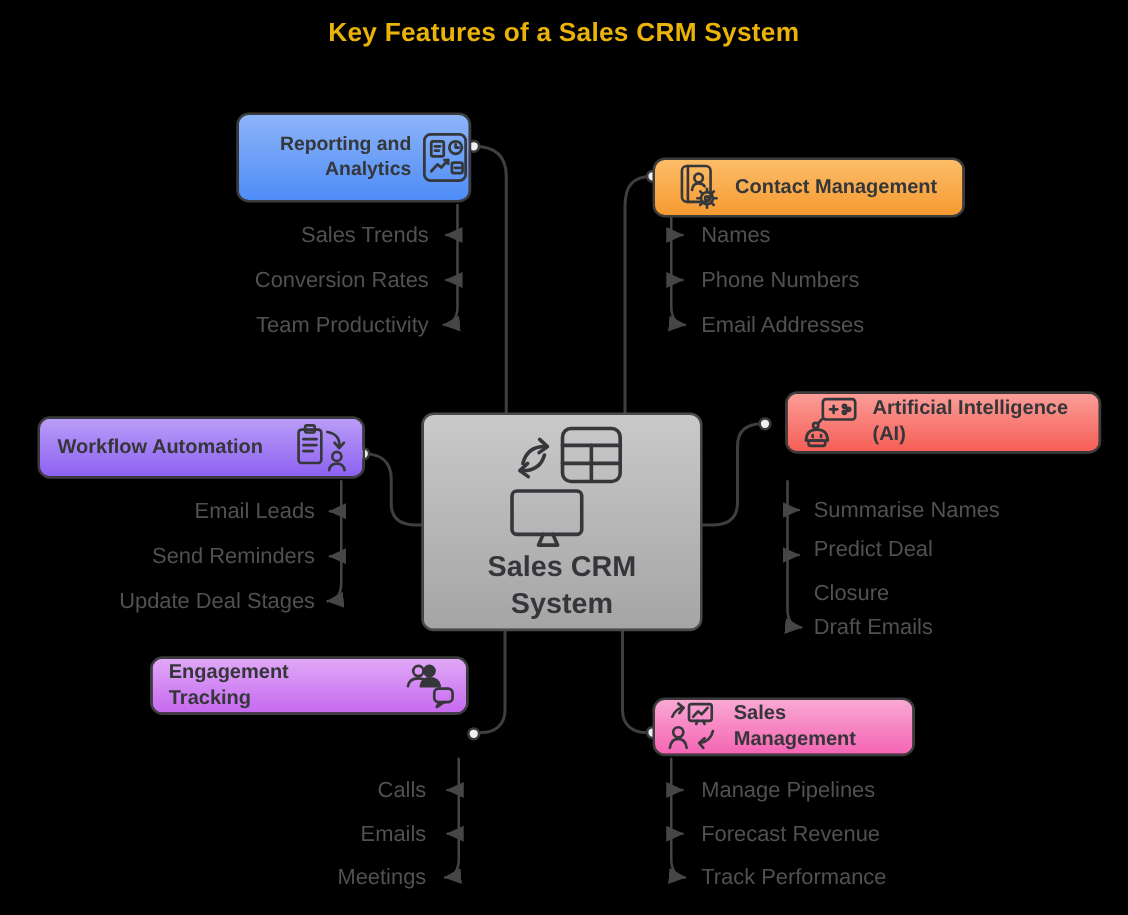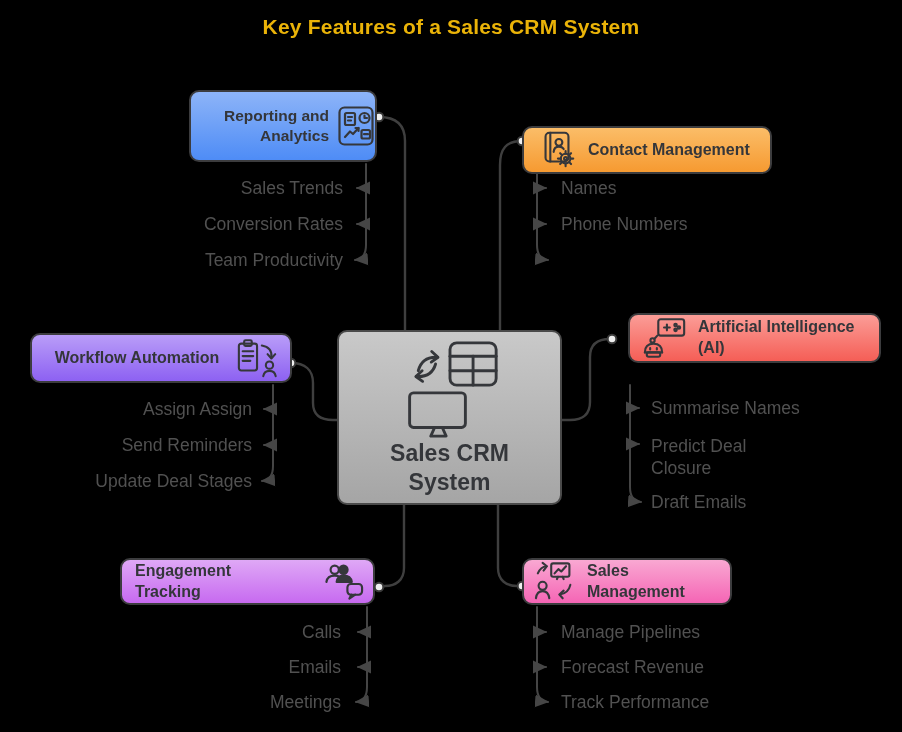--- a/index.html
+++ b/index.html
@@ -16,35 +16,35 @@
         font-size:16px;line-height:1.3;}
   .node .lbl{flex:1;}
   .icon{flex:0 0 auto;display:flex;}
   .icon svg{fill:none;stroke:#35373b;stroke-width:2.2;stroke-linecap:round;stroke-linejoin:round;}
   .n-reporting{left:189px;top:90px;width:188px;height:72px;padding:0 0 0 12px;gap:8px;
         background:linear-gradient(#8db4f8,#4e8cf6);font-size:15.5px;}
   .n-reporting .lbl{text-align:right;}
   .n-contact{left:522px;top:114px;width:250px;height:48px;padding:0 10px 0 12px;gap:10px;
         background:linear-gradient(#fbbd68,#f69a31);margin-top:12px;}
   .n-workflow{left:30px;top:333px;width:262px;height:50px;padding:0 10px 0 14px;gap:8px;
-        background:linear-gradient(#b99df8,#8d61f2);text-align:center;}
+        background:linear-gradient(#b99df8,#8d61f2);}
   .n-ai{left:628px;top:313px;width:253px;height:50px;padding:0 10px 0 12px;gap:10px;
         background:linear-gradient(#fb9d97,#f55e56);}
-  .n-engagement{left:120px;top:558px;width:255px;height:47px;padding:0 8px 0 13px;gap:24px;
+  .n-engagement{left:120px;top:525px;width:255px;height:47px;padding:0 8px 0 13px;gap:24px;
         background:linear-gradient(#dfa8f6,#c76af0);}
   .n-sales{left:522px;top:558px;width:210px;height:47px;padding:0 10px 0 10px;gap:9px;
         background:linear-gradient(#f9a8d2,#f565b5);}
   .n-center{left:337px;top:330px;width:225px;height:175px;background:linear-gradient(#c9c9c9,#a5a5a5);
         border-color:#4a4a4a;flex-direction:column;justify-content:center;}
   .n-center .lbl{flex:0 0 auto;width:150px;text-align:center;font-size:23px;line-height:1.25;}
   .n-center .icon svg{stroke-width:3;}
   .leaf{position:absolute;transform:translateY(-50%);white-space:nowrap;
         font-size:17.5px;font-weight:normal;color:#515151;}
   .l-left{text-align:right;}
-  .leaf.ml{white-space:normal;width:118px;line-height:22px;}
+  .leaf.ml{white-space:normal;width:118px;line-height:35px;}
 </style>
 </head>
 <body>
 
 <div class="stage">
 
   <div class="title">Key Features of a Sales CRM System</div>
 
   <svg class="wires" viewBox="0 0 902 732">
     <defs>
@@ -219,22 +219,23 @@
     </span>
     <span class="lbl">Sales Management</span>
   </div>
 
   <div class="leaf l-left" style="right:559px;top:188px">Sales Trends</div>
   <div class="leaf l-left" style="right:559px;top:260px">Team Productivity</div>
   <div class="leaf l-left" style="right:559px;top:224px">Conversion Rates</div>
 
   <div class="leaf" style="left:561px;top:188px">Names</div>
   <div class="leaf" style="left:561px;top:224px">Phone Numbers</div>
-
-  <div class="leaf l-left" style="right:650px;top:409px">Assign Assign</div>
+  <div class="leaf" style="left:561px;top:260px">Email Addresses</div>
+
+  <div class="leaf l-left" style="right:650px;top:409px">Email Leads</div>
   <div class="leaf l-left" style="right:650px;top:445px">Send Reminders</div>
   <div class="leaf l-left" style="right:650px;top:481px">Update Deal Stages</div>
 
   <div class="leaf" style="left:651px;top:408px">Summarise Names</div>
   <div class="leaf ml" style="left:651px;top:457px">Predict Deal Closure</div>
   <div class="leaf" style="left:651px;top:502px">Draft Emails</div>
 
   <div class="leaf l-left" style="right:561px;top:632px">Calls</div>
   <div class="leaf l-left" style="right:561px;top:667px">Emails</div>
   <div class="leaf l-left" style="right:561px;top:702px">Meetings</div>

